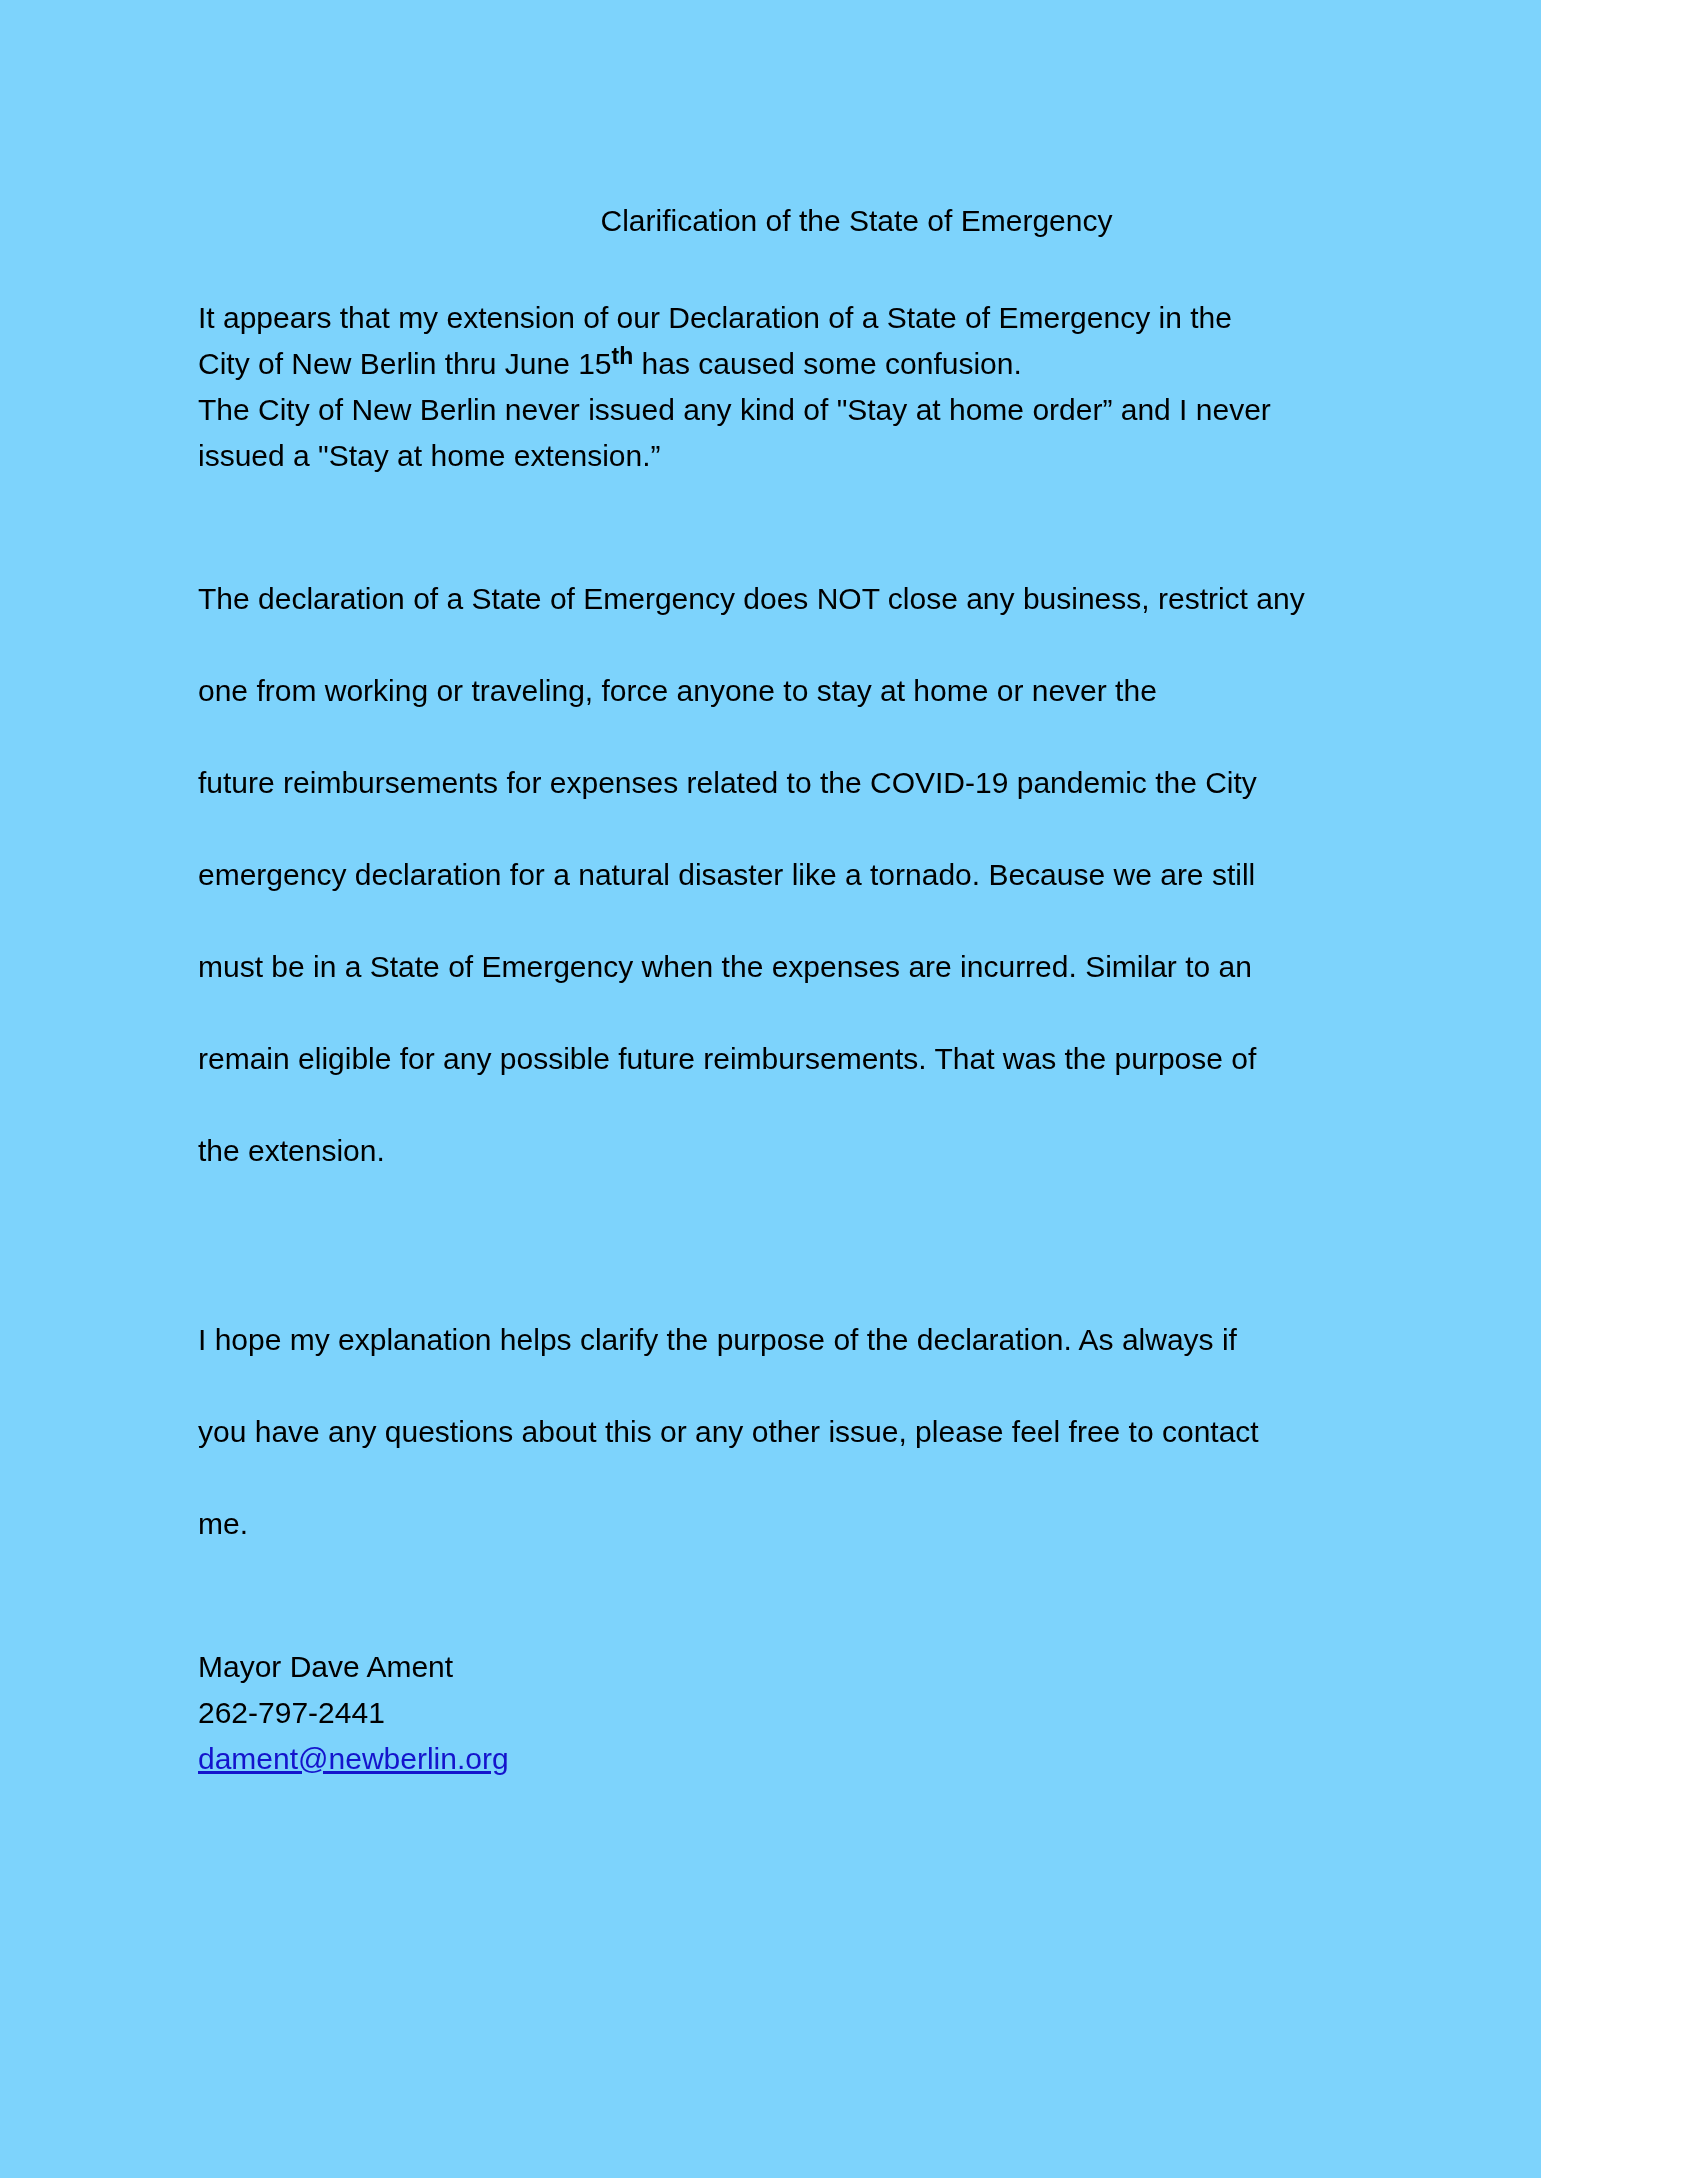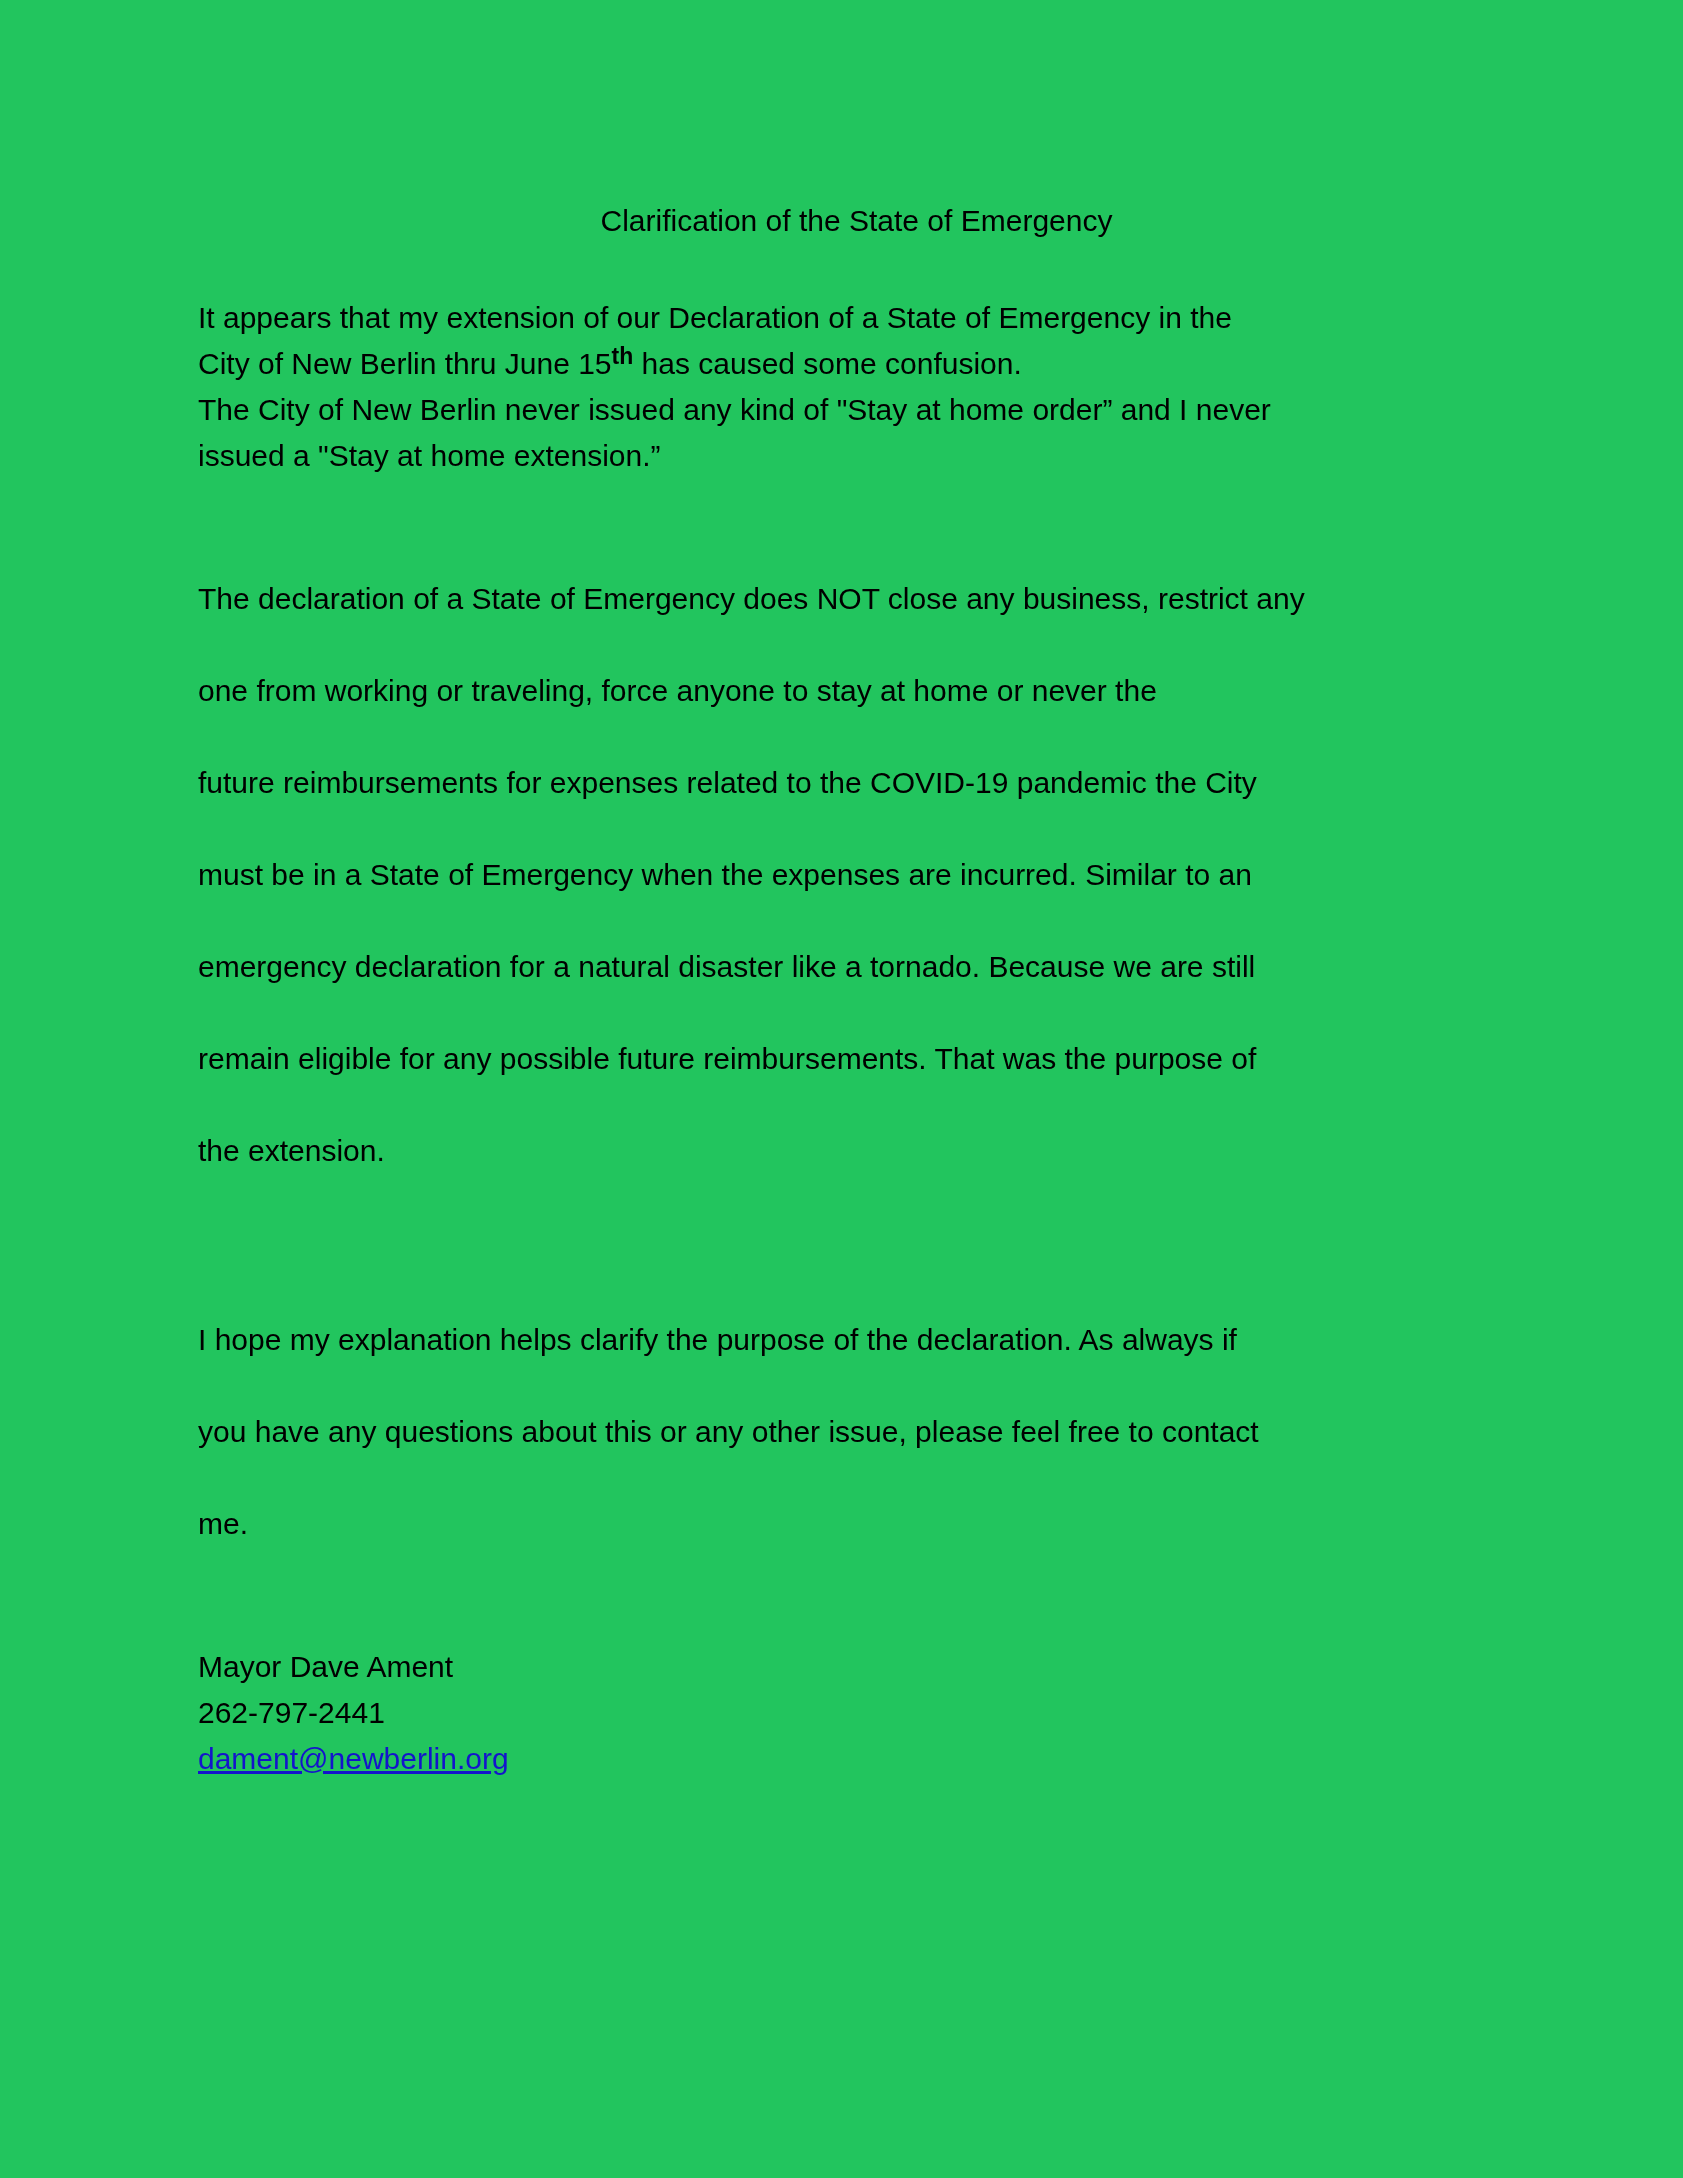--- a/index.html
+++ b/index.html
@@ -2,23 +2,23 @@
 <html><head>
 <meta charset="utf-8">
 <style>
   html, body {
     margin: 0;
     padding: 0;
     background: #ffffff;
   }
   .page {
     position: relative;
-    width: 1683px;
+    width: 1541px;
     height: 2178px;
-    background: #22c55e;
+    background: #7dd3fc;
     font-family: "Liberation Sans", sans-serif;
     color: #000000;
     overflow: hidden;
   }
   .content {
     position: absolute;
     left: 198px;
     top: 198px;
     width: 1317px;
     font-size: 30px;
@@ -70,22 +70,22 @@
 
     <p class="para"><span>It appears that my extension of our Declaration of a State of Emergency in the
 City of New Berlin thru June 15</span><sup class="ordinal">th</sup><span> has caused some confusion.
 The City of New Berlin never issued any kind of "Stay at home order” and I never
 issued a "Stay at home extension.”</span></p>
 
     <p class="para">
       <span class="line">The declaration of a State of Emergency does NOT close any business, restrict any</span>
       <span class="line">one from working or traveling, force anyone to stay at home or never the</span>
       <span class="line">future reimbursements for expenses related to the COVID-19 pandemic the City</span>
+      <span class="line">emergency declaration for a natural disaster like a tornado. Because we are still</span>
       <span class="line">must be in a State of Emergency when the expenses are incurred. Similar to an</span>
-      <span class="line">emergency declaration for a natural disaster like a tornado. Because we are still</span>
       <span class="line">remain eligible for any possible future reimbursements. That was the purpose of</span>
       <span class="line">the extension.</span>
     </p>
 
     <p class="para">
       <span class="line">I hope my explanation helps clarify the purpose of the declaration. As always if</span>
       <span class="line">you have any questions about this or any other issue, please feel free to contact</span>
       <span class="line">me.</span>
     </p>
 

